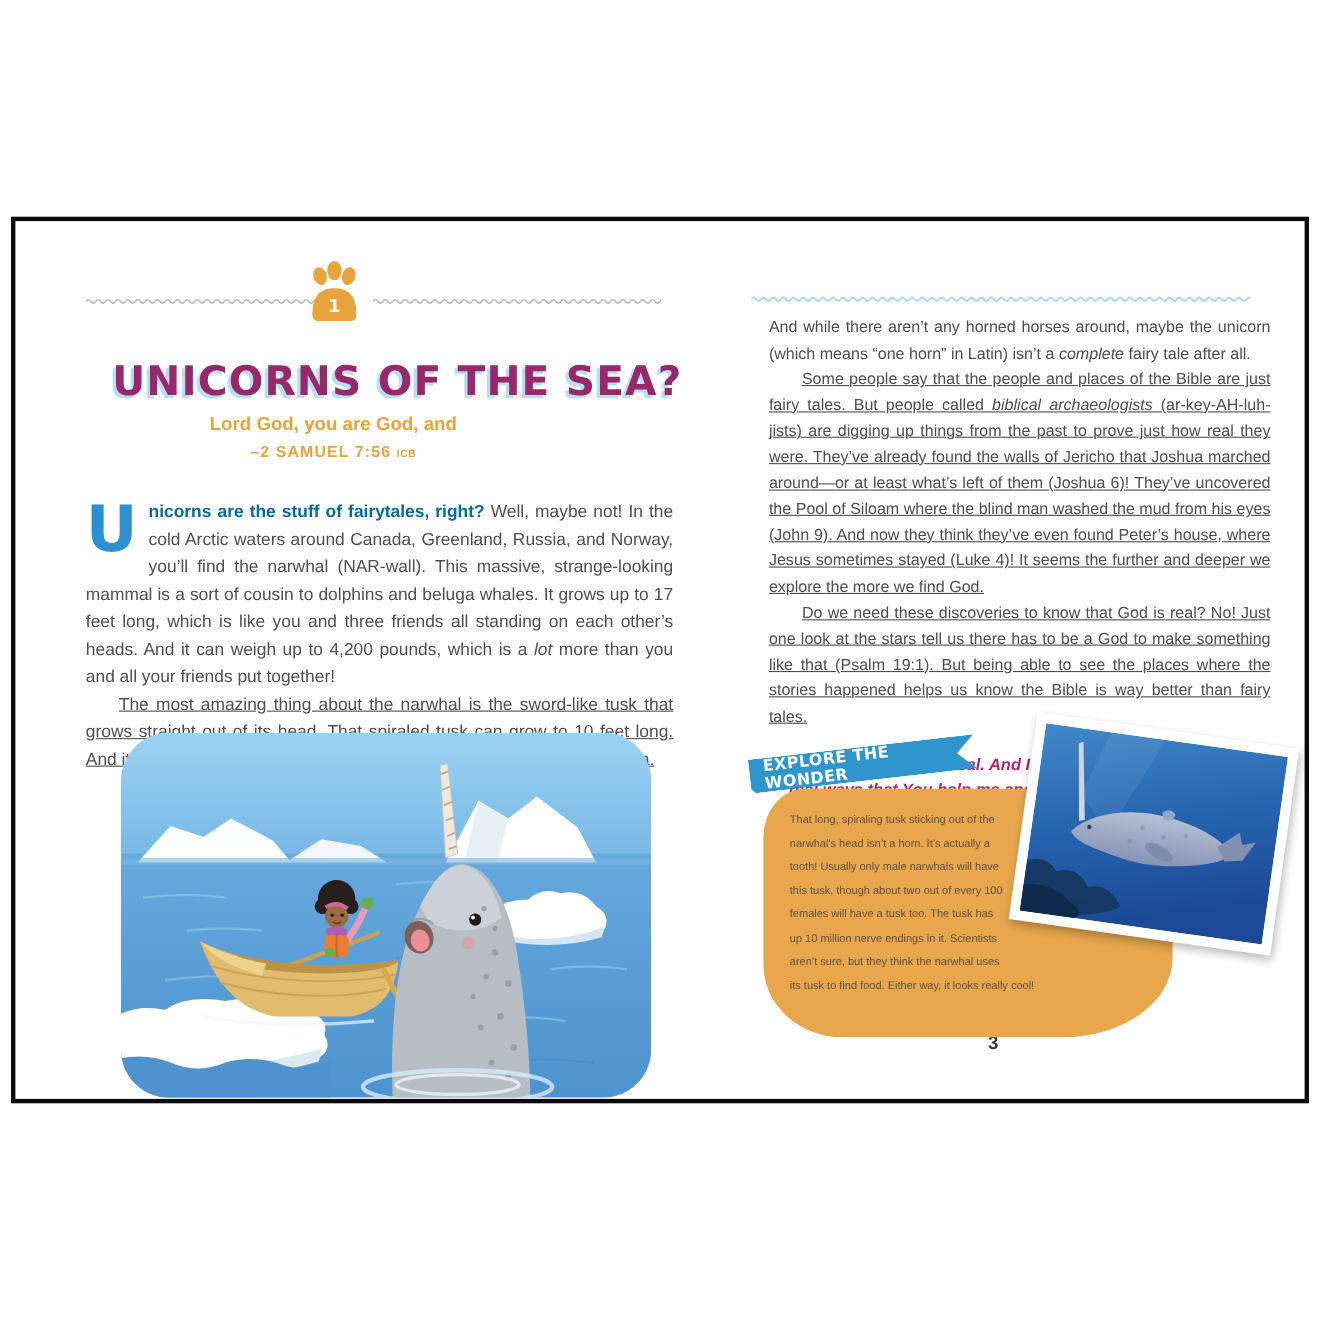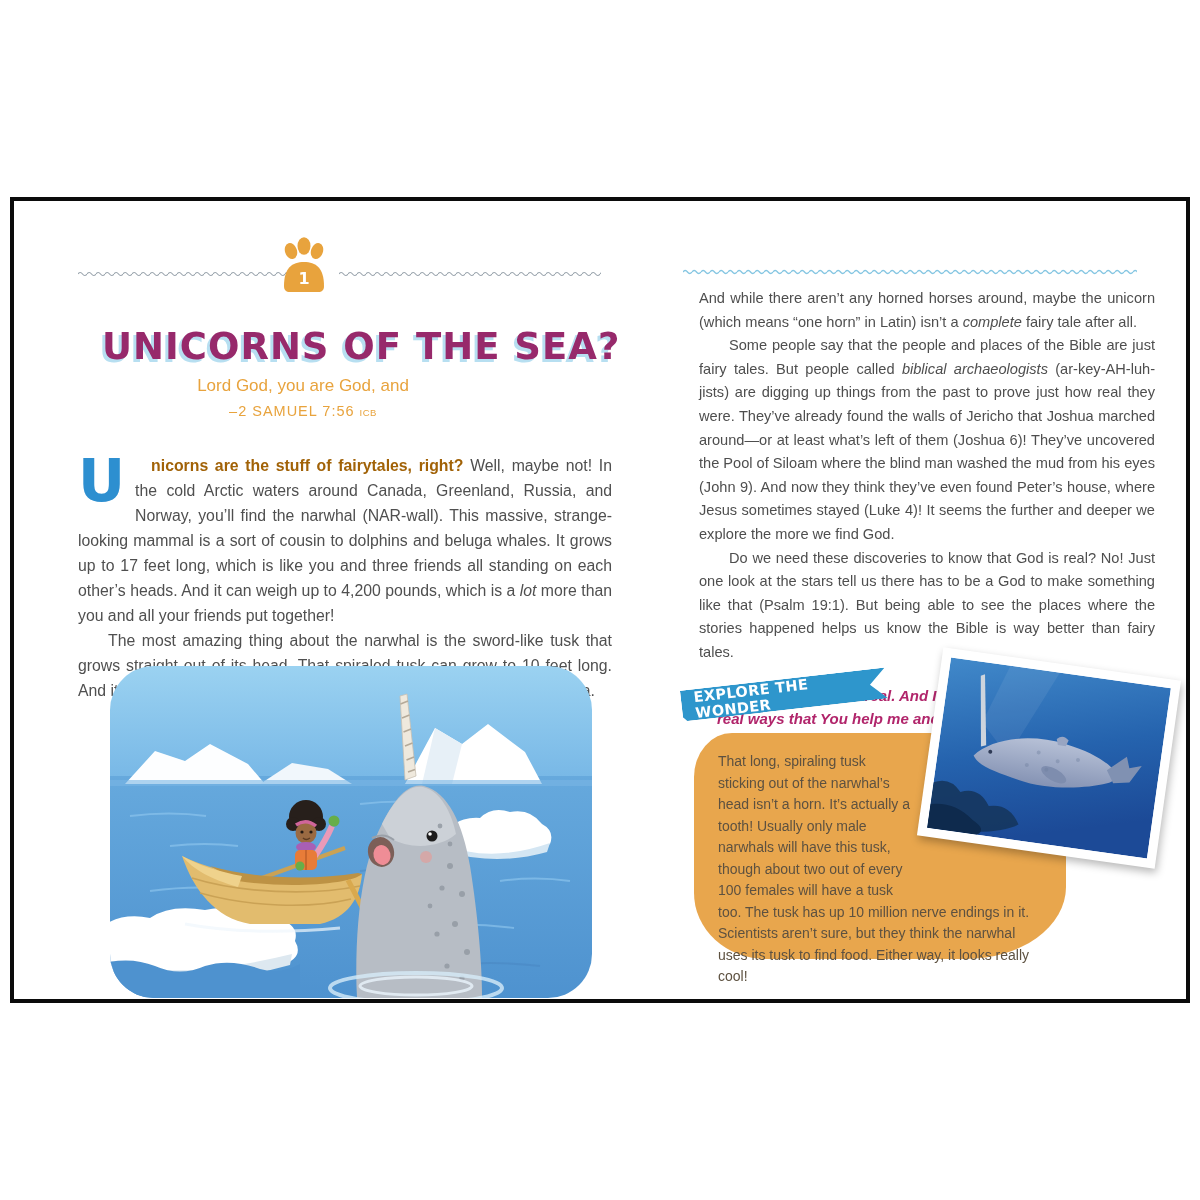--- a/index.html
+++ b/index.html
@@ -16,58 +16,58 @@
   .wavy{position:absolute;height:8px;}
   .paw{position:absolute;left:265px;top:36px;width:50px;height:55px;}
   .chapter-title{
     position:absolute;left:72px;top:108px;width:540px;margin:16px;
     font-family:"DejaVu Sans",sans-serif;font-size:37px;font-weight:800;
     letter-spacing:1px;color:#97296b;text-shadow:-3px 3px 0 #b7dff1;
     white-space:nowrap;
   }
   .verse{
     position:absolute;left:84px;top:174px;width:410px;text-align:center;
-    color:#e8a33d;font-weight:normal;
+    color:#e8a33d;font-weight:bold;
   }
   .verse .vline{font-size:17px;line-height:21px;}
   .verse .vref{font-size:14.5px;letter-spacing:1px;margin-top:7px;}
   .verse .vtrans{font-size:9.5px;letter-spacing:.5px;}
   .body-left{
     position:absolute;left:64px;top:252px;width:534px;
     font-size:15.8px;line-height:25px;color:#4f4f4f;text-align:justify;
   }
   .body-left p{margin:0;}
   .dropcap{
     float:left;font-size:58px;line-height:46px;font-weight:bold;
     color:#2d8fd0;margin:5px 10px 0 0;font-family:"DejaVu Sans",sans-serif;
   }
-  .leadin{color:#a16207;font-weight:bold;margin-left:16px;}
-  .indent{text-indent:30px;}
+  .leadin{color:#0369a1;font-weight:bold;}
+  .indent{text-indent:30px;text-decoration:underline;}
   .illustration{
     position:absolute;left:96px;top:465px;width:482px;height:332px;
     border-radius:44px;overflow:hidden;
   }
 
   
   .body-right{
     position:absolute;left:669px;top:86px;width:456px;
     font-size:14.6px;line-height:23.6px;color:#4e4e4e;text-align:justify;margin-left:16px;
   }
   .body-right p{margin:0;}
   .prayer{
     margin:19px 12px 0 18px !important;
     color:#b1256b;font-style:italic;font-weight:bold;
     font-size:15px;line-height:23px;text-align:left !important;
   }
   .orange-box{
-    position:absolute;left:680px;top:532px;width:372px;height:226px;
+    position:absolute;left:680px;top:516px;width:372px;height:226px;
     background:#e8a64d;box-sizing:border-box;
     border-radius:38px 26px 100px 72px / 44px 26px 72px 66px;
     padding:18px 20px 14px 24px;
-    font-size:14px;line-height:21.5px;color:#5d5140;z-index:1;
+    font-size:10px;line-height:21.5px;color:#5d5140;z-index:1;
   }
   .photo-spacer{float:right;width:132px;height:130px;}
   .orange-box p{margin:0;}
   .ribbon{
     position:absolute;left:667px;top:478px;width:206px;height:31px;z-index:3;
     background:#2e96cc;transform:rotate(-6.5deg);
     clip-path:polygon(0 0,100% 0,92% 50%,100% 100%,2% 100%,0 86%);
     display:flex;align-items:center;justify-content:flex-start;
     box-shadow:0 2px 3px rgba(0,0,0,.15);
   }

